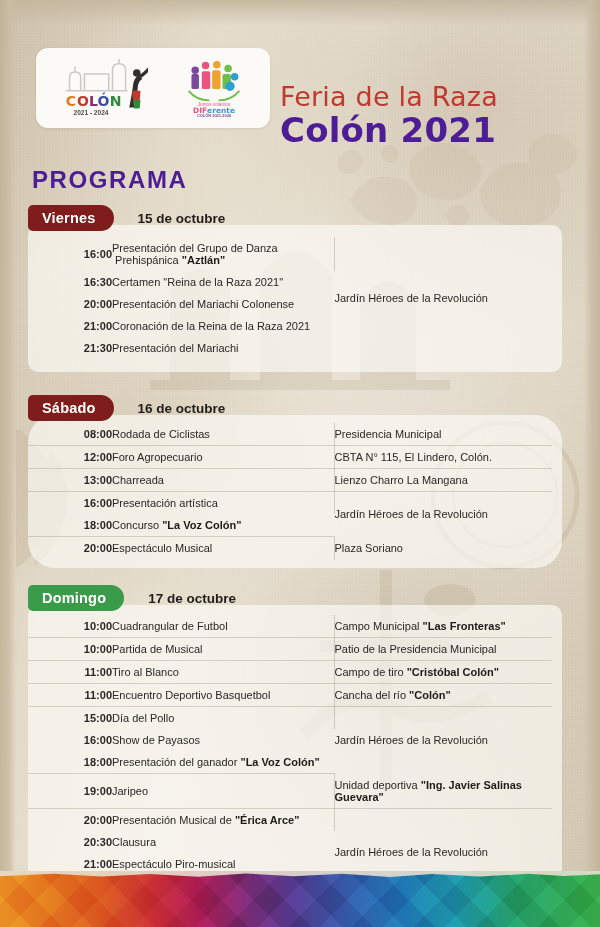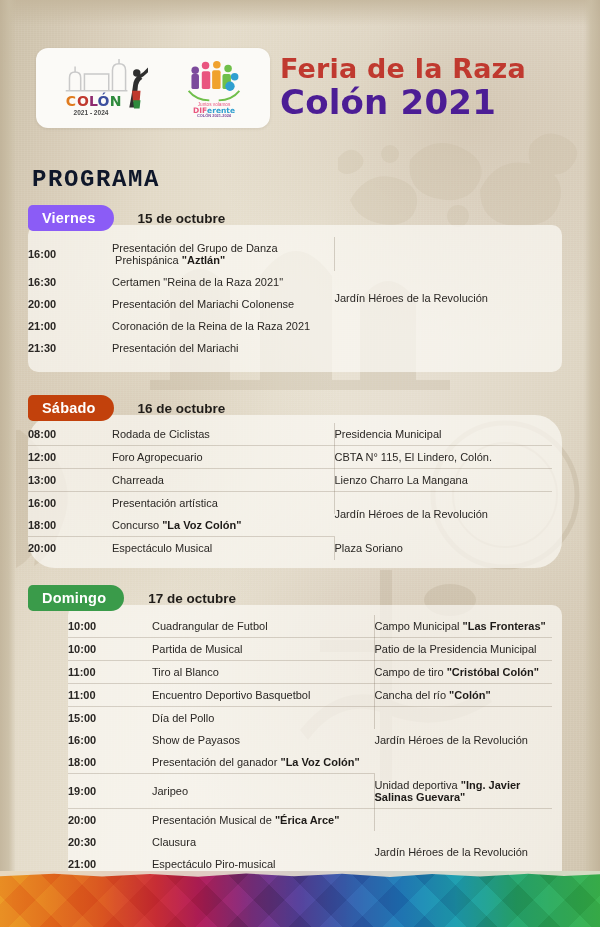--- a/index.html
+++ b/index.html
@@ -76,39 +76,40 @@
   .logo-crest { width: 66px; }
   .logo-colon { width: 86px; }
   .logo-dif   { width: 62px; }
 
   .fest-title {
     position: absolute;
     left: 280px; top: 55px;
     line-height: 1.06;
   }
   .fest-title .l1 {
-    font-size: 27px; font-weight: 700; letter-spacing: .2px;
+    font-size: 27px; font-weight: 400; letter-spacing: .2px;
     color: #c0392f;
     font-family: "DejaVu Sans", sans-serif;
+    margin-top: 28px;
   }
   .fest-title .l2 {
     font-size: 34px; font-weight: 700; letter-spacing: .2px;
     color: #4c1d95;
     font-family: "DejaVu Sans", sans-serif;
   }
 
   
   .programa {
     position: absolute;
     left: 32px; top: 166px;
     font-size: 24px;
     font-weight: 700;
     letter-spacing: 1.6px;
-    color: #0f172a;
-    font-family: Liberation Mono, monospace;
+    color: #4c1d95;
+    font-family: Liberation Sans, sans-serif;
   }
 
   
   .day { position: absolute; left: 28px; width: 534px; }
   .day-fri { top: 205px; }
   .day-sat { top: 395px; }
   .day-sun { top: 585px; }
 
   .day-head {
     display: flex;
@@ -121,60 +122,61 @@
     height: 26px;
     padding: 0 18px 0 14px;
     display: flex; align-items: center;
     color: #ffffff;
     font-size: 14.5px;
     font-weight: 700;
     border-radius: 6px 16px 16px 6px;
     letter-spacing: .2px;
     white-space: nowrap;
   }
-  .pill-fri { background: #8b5cf6; }
-  .pill-sat { background: #c2410c; }
+  .pill-fri { background: #7f1d1d; }
+  .pill-sat { background: #7f1d1d; }
   .pill-sun { background: #3a9b4a; }
 
   .day-date {
     margin-left: 24px;
     font-size: 13.5px;
     font-weight: 700;
     color: #201d1a;
     white-space: nowrap;
   }
 
   .day-card {
     margin-top: -6px;
     background: rgba(252,250,246,.68);
     border-radius: 10px;
     padding: 12px 10px 12px 0;
     position: relative;
   }
   .day-card.sat { padding: 8px 10px 8px 0; border-radius: 27px; }
-  .day-card.sun { padding: 10px 10px 10px 0; margin-left: 40px; }
+  .day-card.sun { padding: 10px 10px 10px 0; }
 
   table.sched {
     width: 100%;
     border-collapse: collapse;
     table-layout: fixed;
   }
   table.sched td {
     font-size: 11px;
     color: #2a2724;
     vertical-align: middle;
     padding: 5px 0;
   }
   td.c-time {
     width: 84px;
     padding-left: 18px;
     font-weight: 700;
     font-size: 11px;
     color: #201d1a;
     white-space: nowrap;
+    text-align: right;
   }
   td.c-event { width: 222px; padding-right: 8px; }
   td.c-venue { padding-left: 20px; }
 
   
   td.c-event { border-right: 1px solid rgba(120,105,85,.28); }
   td.c-event.nodiv { border-right: 1px solid transparent; }
 
   
   tr.rule td { border-bottom: 1px solid rgba(120,105,85,.26); }

